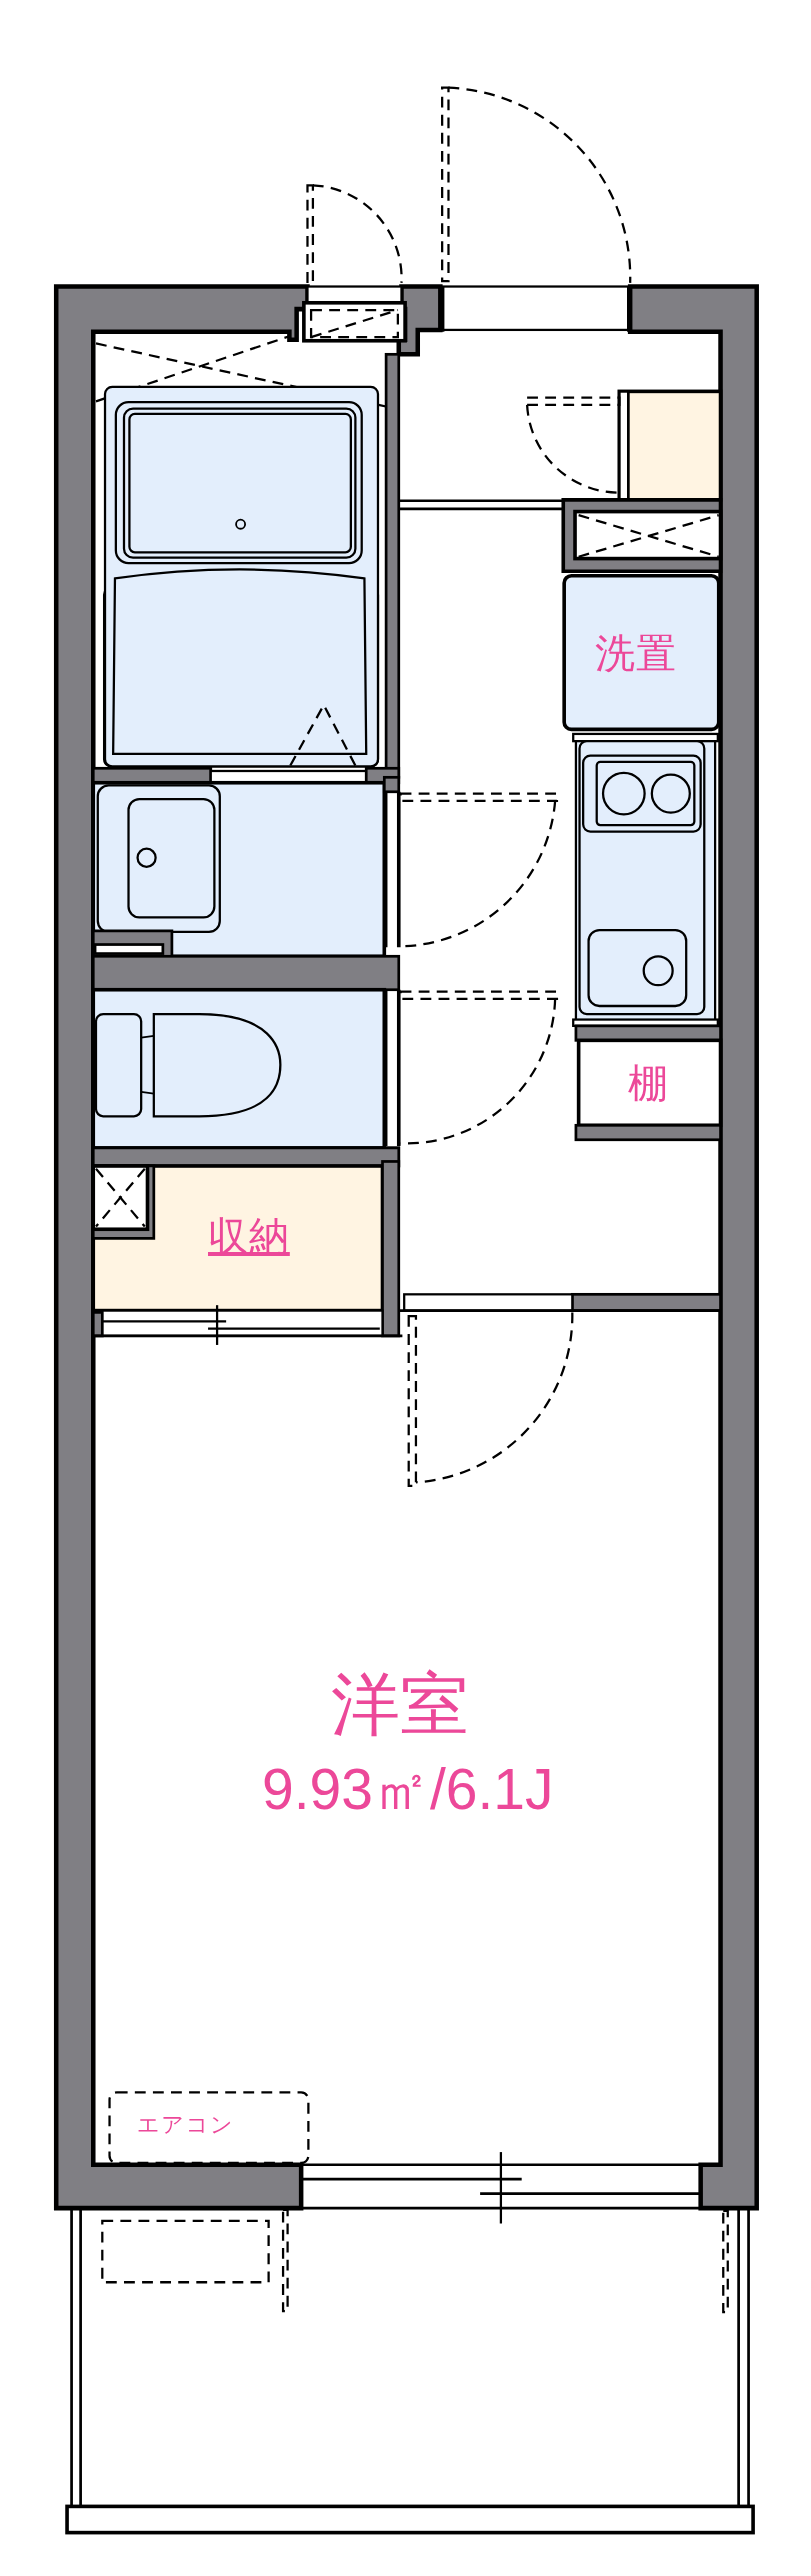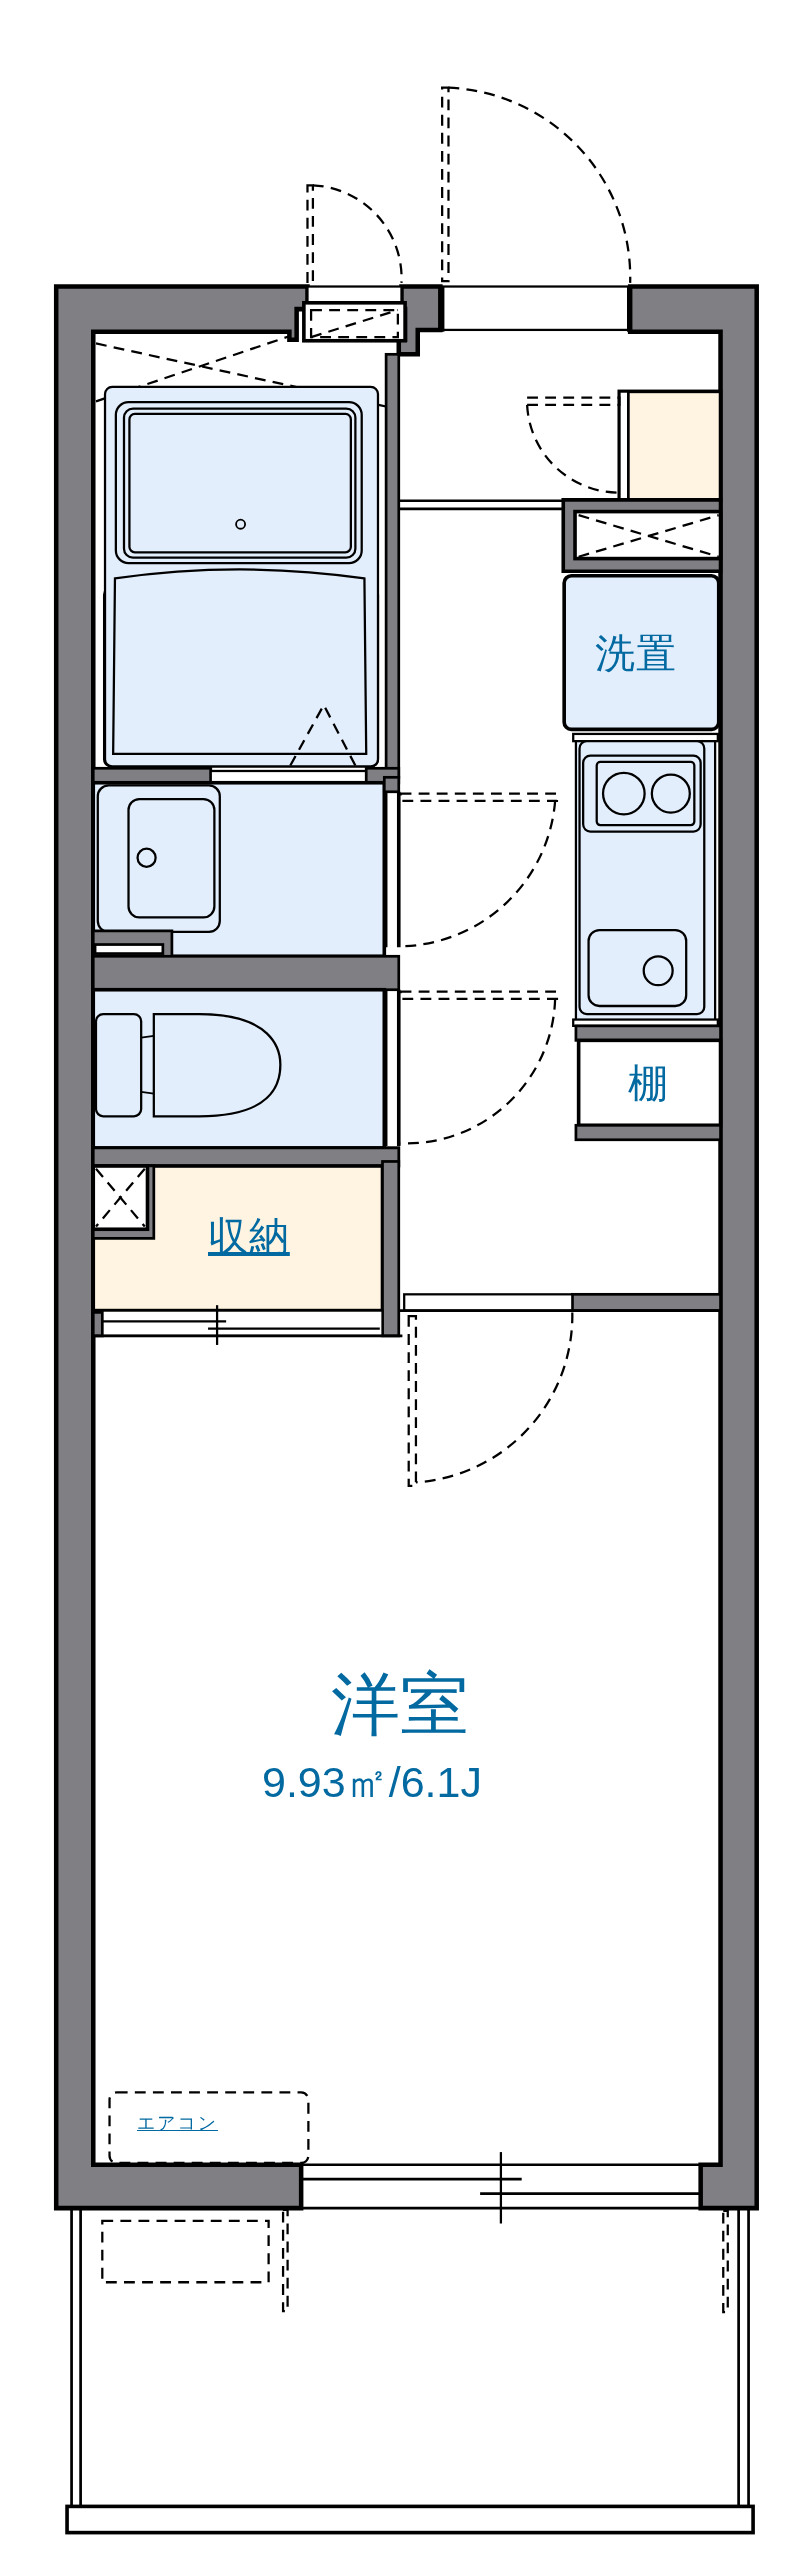--- a/index.html
+++ b/index.html
@@ -4,25 +4,25 @@
 <style>
   html, body { margin: 0; padding: 0; background: #ffffff; }
   body { width: 812px; height: 2576px; position: relative; overflow: hidden; }
   #plan { position: absolute; left: 0; top: 0; width: 812px; height: 2576px; }
   .wall { fill: #807f84; stroke: #000; stroke-width: 5; stroke-linejoin: miter; }
   .dash-thin { stroke: #000; fill: none; stroke-dasharray: 12 8; stroke-width: 2.5; }
   .fixture { fill: #e3eefc; stroke: #000; stroke-width: 4; }
   .fixture-thin { fill: #e3eefc; stroke: #000; stroke-width: 2.5; }
   .beige { fill: #fff4e2; stroke: #000; stroke-width: 4; }
   .white { fill: #ffffff; stroke: #000; stroke-width: 4; }
-  .label { position: absolute; font-family: "DejaVu Sans", sans-serif; color: #0369a1; white-space: nowrap; line-height: 1; }
+  .label { position: absolute; font-family: "DejaVu Sans", sans-serif; color: #ec4899; white-space: nowrap; line-height: 1; }
   .label-lg { font-size: 69px; }
   .label-md { font-size: 40px; letter-spacing: 0.9px; }
-  .label-sm { font-size: 18px; letter-spacing: 1.8px; text-decoration: underline; }
-  .label-area { font-size: 43px; font-family: "Liberation Sans", sans-serif; }
+  .label-sm { font-size: 22px; letter-spacing: 1.8px; }
+  .label-area { font-size: 57px; font-family: "Liberation Sans", sans-serif; }
 </style>
 </head>
 <body>
 
 <svg id="plan" viewBox="0 0 898 2850" xmlns="http://www.w3.org/2000/svg">
 
   <g>
 
     <path class="wall" d="M62,317 L340,317 L340,342 L328,342 L328,376 L320,376 L320,367 L103,367 L103,2395 L333,2395 L333,2443 L62,2443 Z"></path>
 

